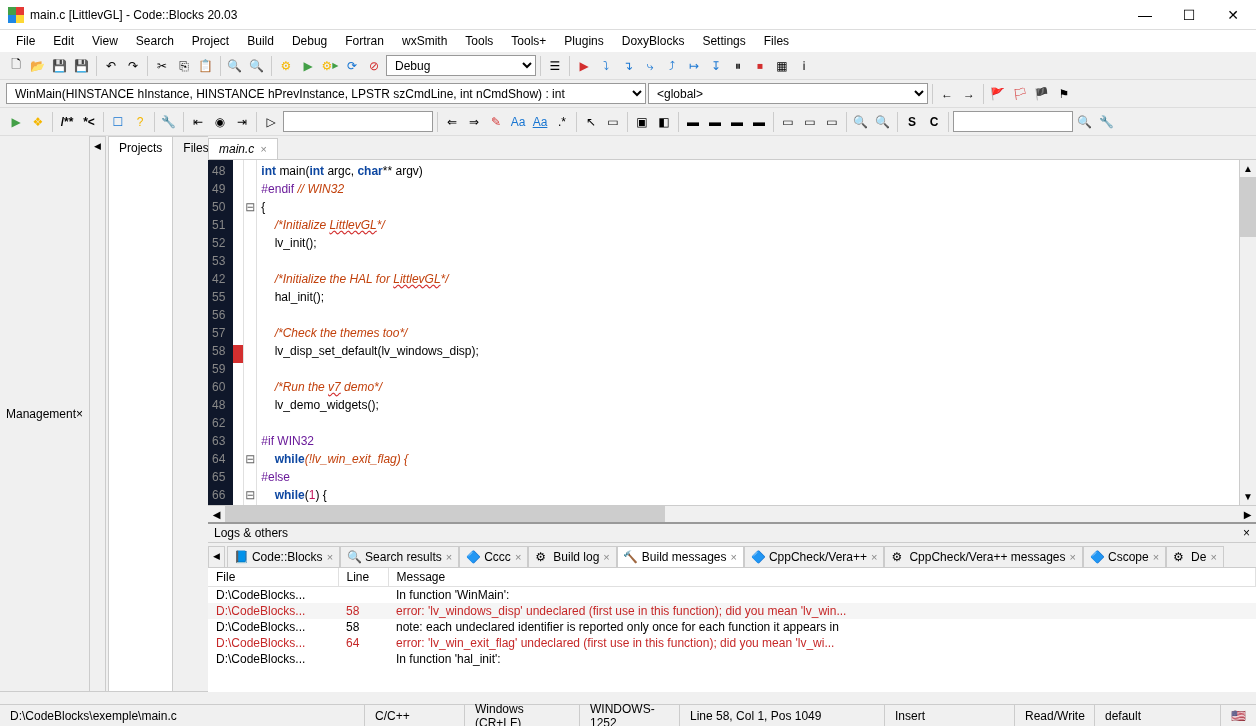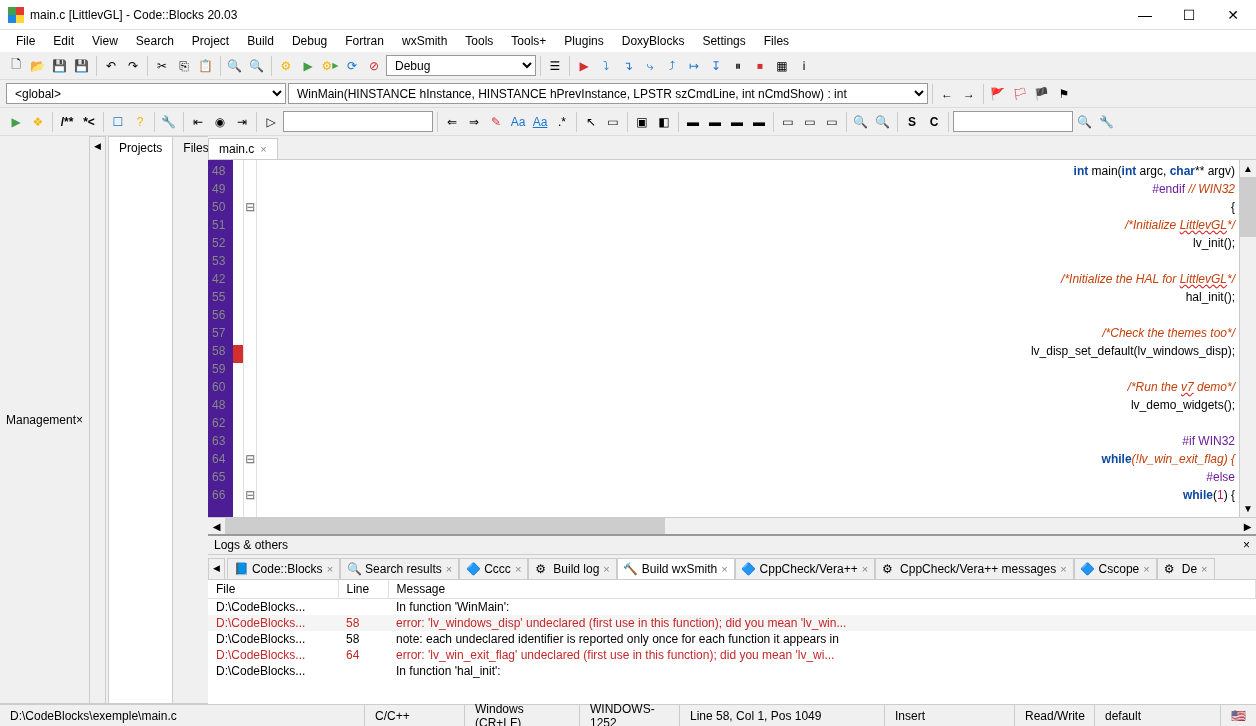--- a/index.html
+++ b/index.html
@@ -38,29 +38,29 @@
 .management-tab.arrows { padding: 4px 4px; margin-left: auto; display: flex; gap: 2px; font-size: 9px; }
 .tree { padding: 4px; flex: 1; overflow: auto; background: #fff; }
 .tree-item { display: flex; align-items: center; padding: 1px 0; gap: 4px; cursor: default; }
 .tree-item.depth1 { padding-left: 14px; }
 .tree-item.depth2 { padding-left: 30px; }
 .tree-icon { width: 14px; height: 14px; display: inline-flex; align-items: center; justify-content: center; font-size: 10px; }
 .tree-expand { width: 11px; font-size: 9px; text-align: center; }
 
 
 .editor-area { flex: 1; display: flex; flex-direction: column; overflow: hidden; }
-.editor-tabs { background: #f0f0f0; border-bottom: 1px solid #ccc; display: flex; padding-top: 2px; }
+.editor-tabs { background: #f0f0f0; border-bottom: 1px solid #ccc; display: flex; padding-top: 2px; font-style: italic; }
 .editor-tab { background: #fff; border: 1px solid #ccc; border-bottom: none; padding: 3px 10px; display: flex; align-items: center; gap: 6px; cursor: default; }
 .editor-tab .close-x { font-size: 11px; color: #888; }
 .code-view { flex: 1; background: #fff; display: flex; overflow: hidden; position: relative; }
-.gutter { background: #4c1d95; color: #888; font-family: Consolas, "Courier New", monospace; font-size: 14px; text-align: right; padding: 2px 8px 2px 4px; line-height: 18px; user-select: none; }
+.gutter { background: #0f172a; color: #888; font-family: Consolas, "Courier New", monospace; font-size: 14px; text-align: right; padding: 2px 8px 2px 4px; line-height: 18px; user-select: none; }
 .fold-col { width: 14px; background: #fff; border-left: 1px solid #e0e0e0; border-right: 1px solid #e0e0e0; font-family: Consolas, monospace; font-size: 10px; line-height: 18px; padding-top: 2px; }
 .fold-col div { height: 18px; text-align: center; color: #666; }
 .code-lines { flex: 1; font-family: Consolas, "Courier New", monospace; font-size: 14px; line-height: 18px; padding: 2px 4px; white-space: pre; overflow: hidden; }
-.code-line { height: 18px; text-align: right; }
+.code-line { height: 18px; }
 .kw { color: #0d47a1; font-weight: bold; }
 .cmt { color: #c2410c; font-style: italic; }
 .pre { color: #6a1b9a; }
 .num { color: #c2185b; }
 .fn { color: #000; }
 .underline-wavy { text-decoration: underline wavy #d32f2f; }
 .breakpoint-col { width: 10px; background: #fff; line-height: 18px; padding-top: 2px; }
 .breakpoint-col div { height: 18px; }
 .breakpoint { background: #d32f2f; width: 10px; height: 12px; margin-top: 3px; }
 .h-scroll { height: 17px; background: #f0f0f0; border-top: 1px solid #ccc; display: flex; align-items: center; }
@@ -85,21 +85,21 @@
 .logs-table table { width: 100%; border-collapse: collapse; }
 .logs-table th { text-align: left; font-weight: normal; font-family: "Segoe UI", sans-serif; padding: 2px 8px; background: #fff; border-bottom: 1px solid #e0e0e0; border-right: 1px solid #e0e0e0; position: sticky; top: 0; font-size: 12px; }
 .logs-table td { padding: 1px 8px; white-space: nowrap; }
 .logs-table tr.selected { background: #f5f5f5; }
 .logs-table tr.selected td { background: #f5f5f5; }
 .logs-table td.err { color: #c62828; }
 .col-file { width: 130px; }
 .col-line { width: 50px; }
 
 
-.statusbar { height: 22px; background: #f0f0f0; border-top: 1px solid #ccc; display: flex; align-items: center; font-size: 12px; }
+.statusbar { height: 22px; background: #f0f0f0; border-top: 1px solid #ccc; display: flex; align-items: center; font-size: 12px; margin-top: 12px; }
 .statusbar .cell { padding: 0 10px; border-right: 1px solid #ccc; height: 100%; display: flex; align-items: center; }
 .statusbar .cell.path { width: 365px; border-right: 1px solid #ccc; }
 .statusbar .cell.flag { margin-left: auto; border: none; }
 .ic-folder { background: linear-gradient(#ffd76b, #f5b700); border-radius: 2px; width: 14px; height: 11px; }
 .ic-home { color: #29b6f6; }
 .ic-proj { background: conic-gradient(#e53935 0 25%, #43a047 0 50%, #1e88e5 0 75%, #fdd835 0); width: 12px; height: 12px; }
 </style>
 </head>
 <body>
 
@@ -172,25 +172,25 @@
   <span class="toolbar-icon" style="color:#1976d2">⤴</span>
   <span class="toolbar-icon" style="color:#1976d2">↦</span>
   <span class="toolbar-icon" style="color:#1976d2">↧</span>
   <span class="toolbar-icon">⏸</span>
   <span class="toolbar-icon" style="color:#d32f2f">⏹</span>
   <span class="toolbar-icon">▦</span>
   <span class="toolbar-icon">ℹ</span>
 </div>
 
 <div class="toolbar-row">
+  <select class="toolbar-select wider">
+    <option>WinMain(HINSTANCE hInstance, HINSTANCE hPrevInstance, LPSTR szCmdLine, int nCmdShow) : int</option>
+  </select>
   <select class="toolbar-select wide">
     <option>&lt;global&gt;</option>
-  </select>
-  <select class="toolbar-select wider">
-    <option>WinMain(HINSTANCE hInstance, HINSTANCE hPrevInstance, LPSTR szCmdLine, int nCmdShow) : int</option>
   </select>
   <span class="toolbar-sep"></span>
   <span class="toolbar-icon">←</span>
   <span class="toolbar-icon">→</span>
   <span class="toolbar-sep"></span>
   <span class="toolbar-icon" style="color:#d32f2f">🚩</span>
   <span class="toolbar-icon" style="color:#d32f2f">🏳</span>
   <span class="toolbar-icon" style="color:#d32f2f">🏴</span>
   <span class="toolbar-icon">⚑</span>
 </div>
@@ -412,21 +412,21 @@
             <span>Cccc</span>
             <span class="close-x">×</span>
           </div>
           <div class="logs-tab">
             <span class="tab-icon">⚙</span>
             <span>Build log</span>
             <span class="close-x">×</span>
           </div>
           <div class="logs-tab active">
             <span class="tab-icon">🔨</span>
-            <span>Build wxSmith</span>
+            <span>Build messages</span>
             <span class="close-x">×</span>
           </div>
           <div class="logs-tab">
             <span class="tab-icon">🔷</span>
             <span>CppCheck/Vera++</span>
             <span class="close-x">×</span>
           </div>
           <div class="logs-tab">
             <span class="tab-icon">⚙</span>
             <span>CppCheck/Vera++ messages</span>

